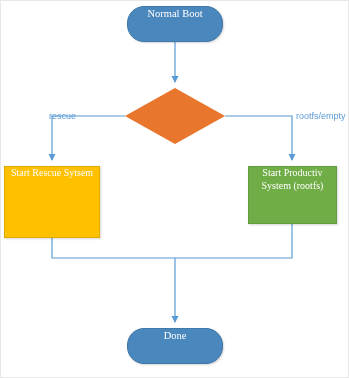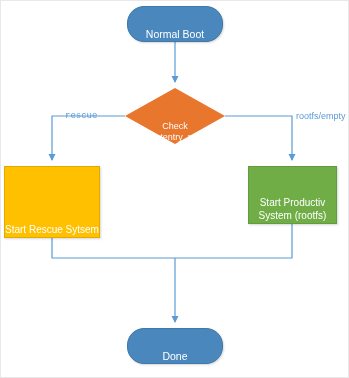--- a/index.html
+++ b/index.html
@@ -22,28 +22,29 @@
   #edges {
     position: absolute;
     left: 0;
     top: 0;
     width: 349px;
     height: 378px;
   }
   .node {
     position: absolute;
     display: flex;
-    align-items: flex-end;
+    align-items: flex-start;
     justify-content: center;
     text-align: center;
     color: #ffffff;
     box-sizing: border-box;
     line-height: 1.28;
     white-space: pre-line;
     z-index: 3;
+    font-family: Liberation Serif, serif;
   }
   .node-terminator {
     border-radius: 17px;
     font-size: 10.5px;
     box-shadow: 1px 1px 2px rgba(0,0,0,0.16);
   }
   .node-process {
     font-size: 10px;
     box-shadow: 1px 1px 2px rgba(0,0,0,0.16);
   }
@@ -84,21 +85,21 @@
     background: #70ad47;
     border: 1px solid #639c3e;
   }
   .edge-label {
     position: absolute;
     font-size: 9px;
     color: #5b9bd5;
     z-index: 4;
     white-space: nowrap;
   }
-  #label-rescue { left: 64px; top: 110px; font-family: Liberation Mono, monospace; }
+  #label-rescue { left: 48px; top: 110px; }
   #label-rootfs { left: 247px; top: 110px; padding-left: 48px; }
 </style>
 </head>
 <body>
 
 <div id="canvas">
 
   <svg id="edges" viewBox="0 0 349 378" xmlns="http://www.w3.org/2000/svg">
     <defs>
       <marker id="arrowhead" markerWidth="7" markerHeight="7" refX="5.2" refY="3" orient="auto" markerUnits="strokeWidth">
@@ -120,22 +121,20 @@
       <path d="M174,257 L174,321" marker-end="url(#arrowhead)"></path>
     </g>
   </svg>
 
   <div class="node node-terminator" id="node-normal-boot">
     <span>Normal Boot</span>
   </div>
 
   <div class="node" id="node-decision">
     <span class="diamond-shape"></span>
-    <span class="diamond-label">Check
-bootentry_next</span>
   </div>
 
   <div class="edge-label" id="label-rescue">rescue</div>
 
   <div class="edge-label" id="label-rootfs">rootfs/empty</div>
 
   <div class="node node-process" id="node-rescue">
     <span>Start Rescue Sytsem</span>
   </div>
 

